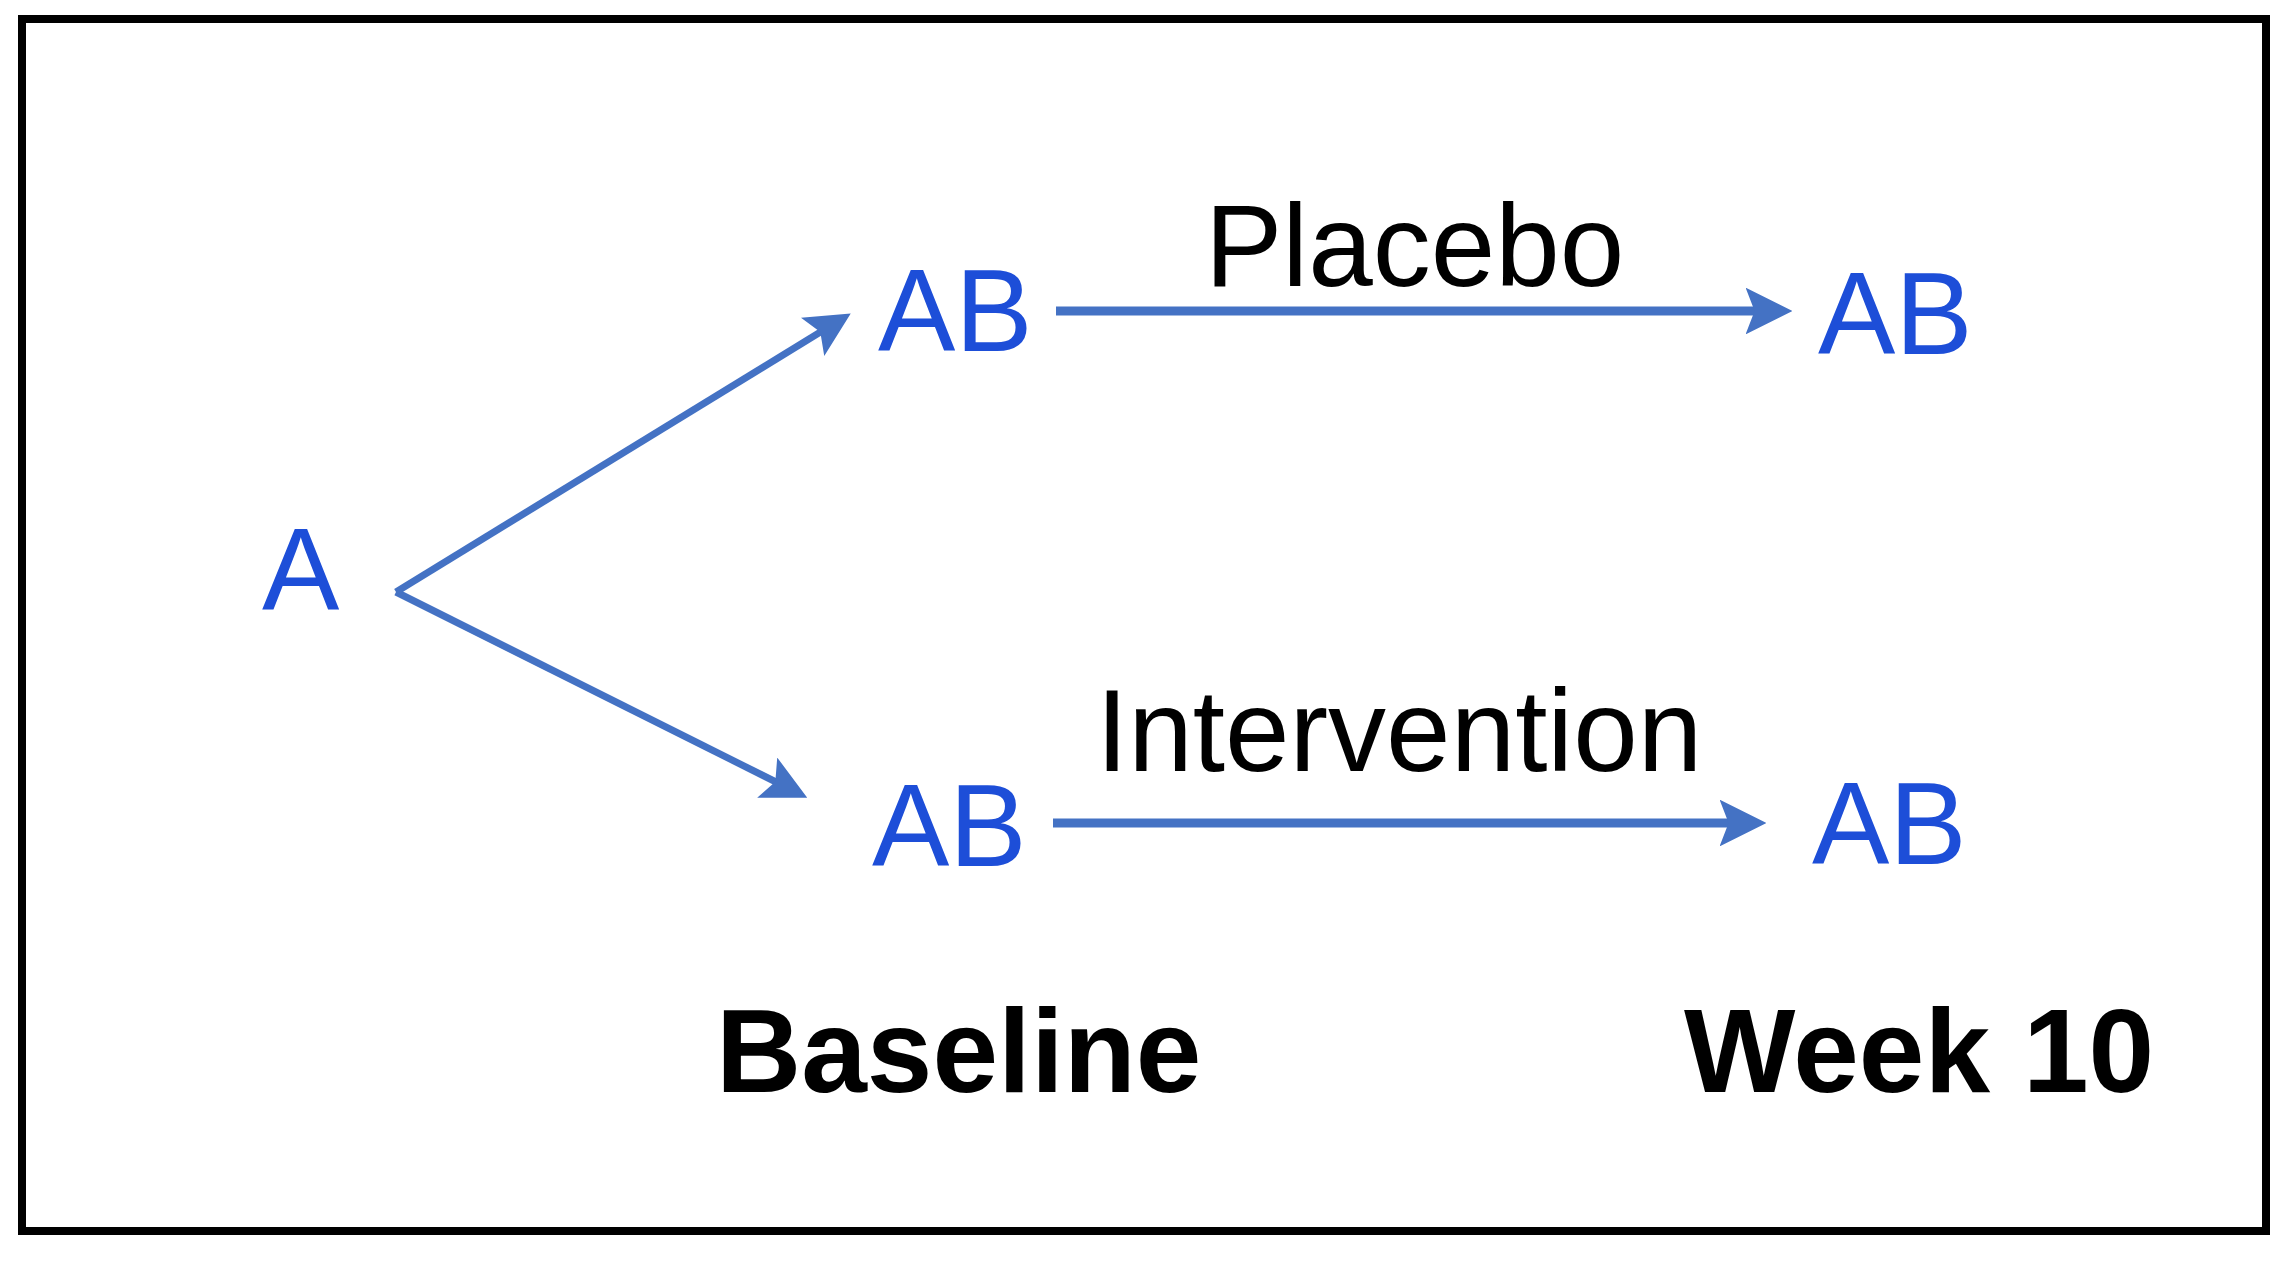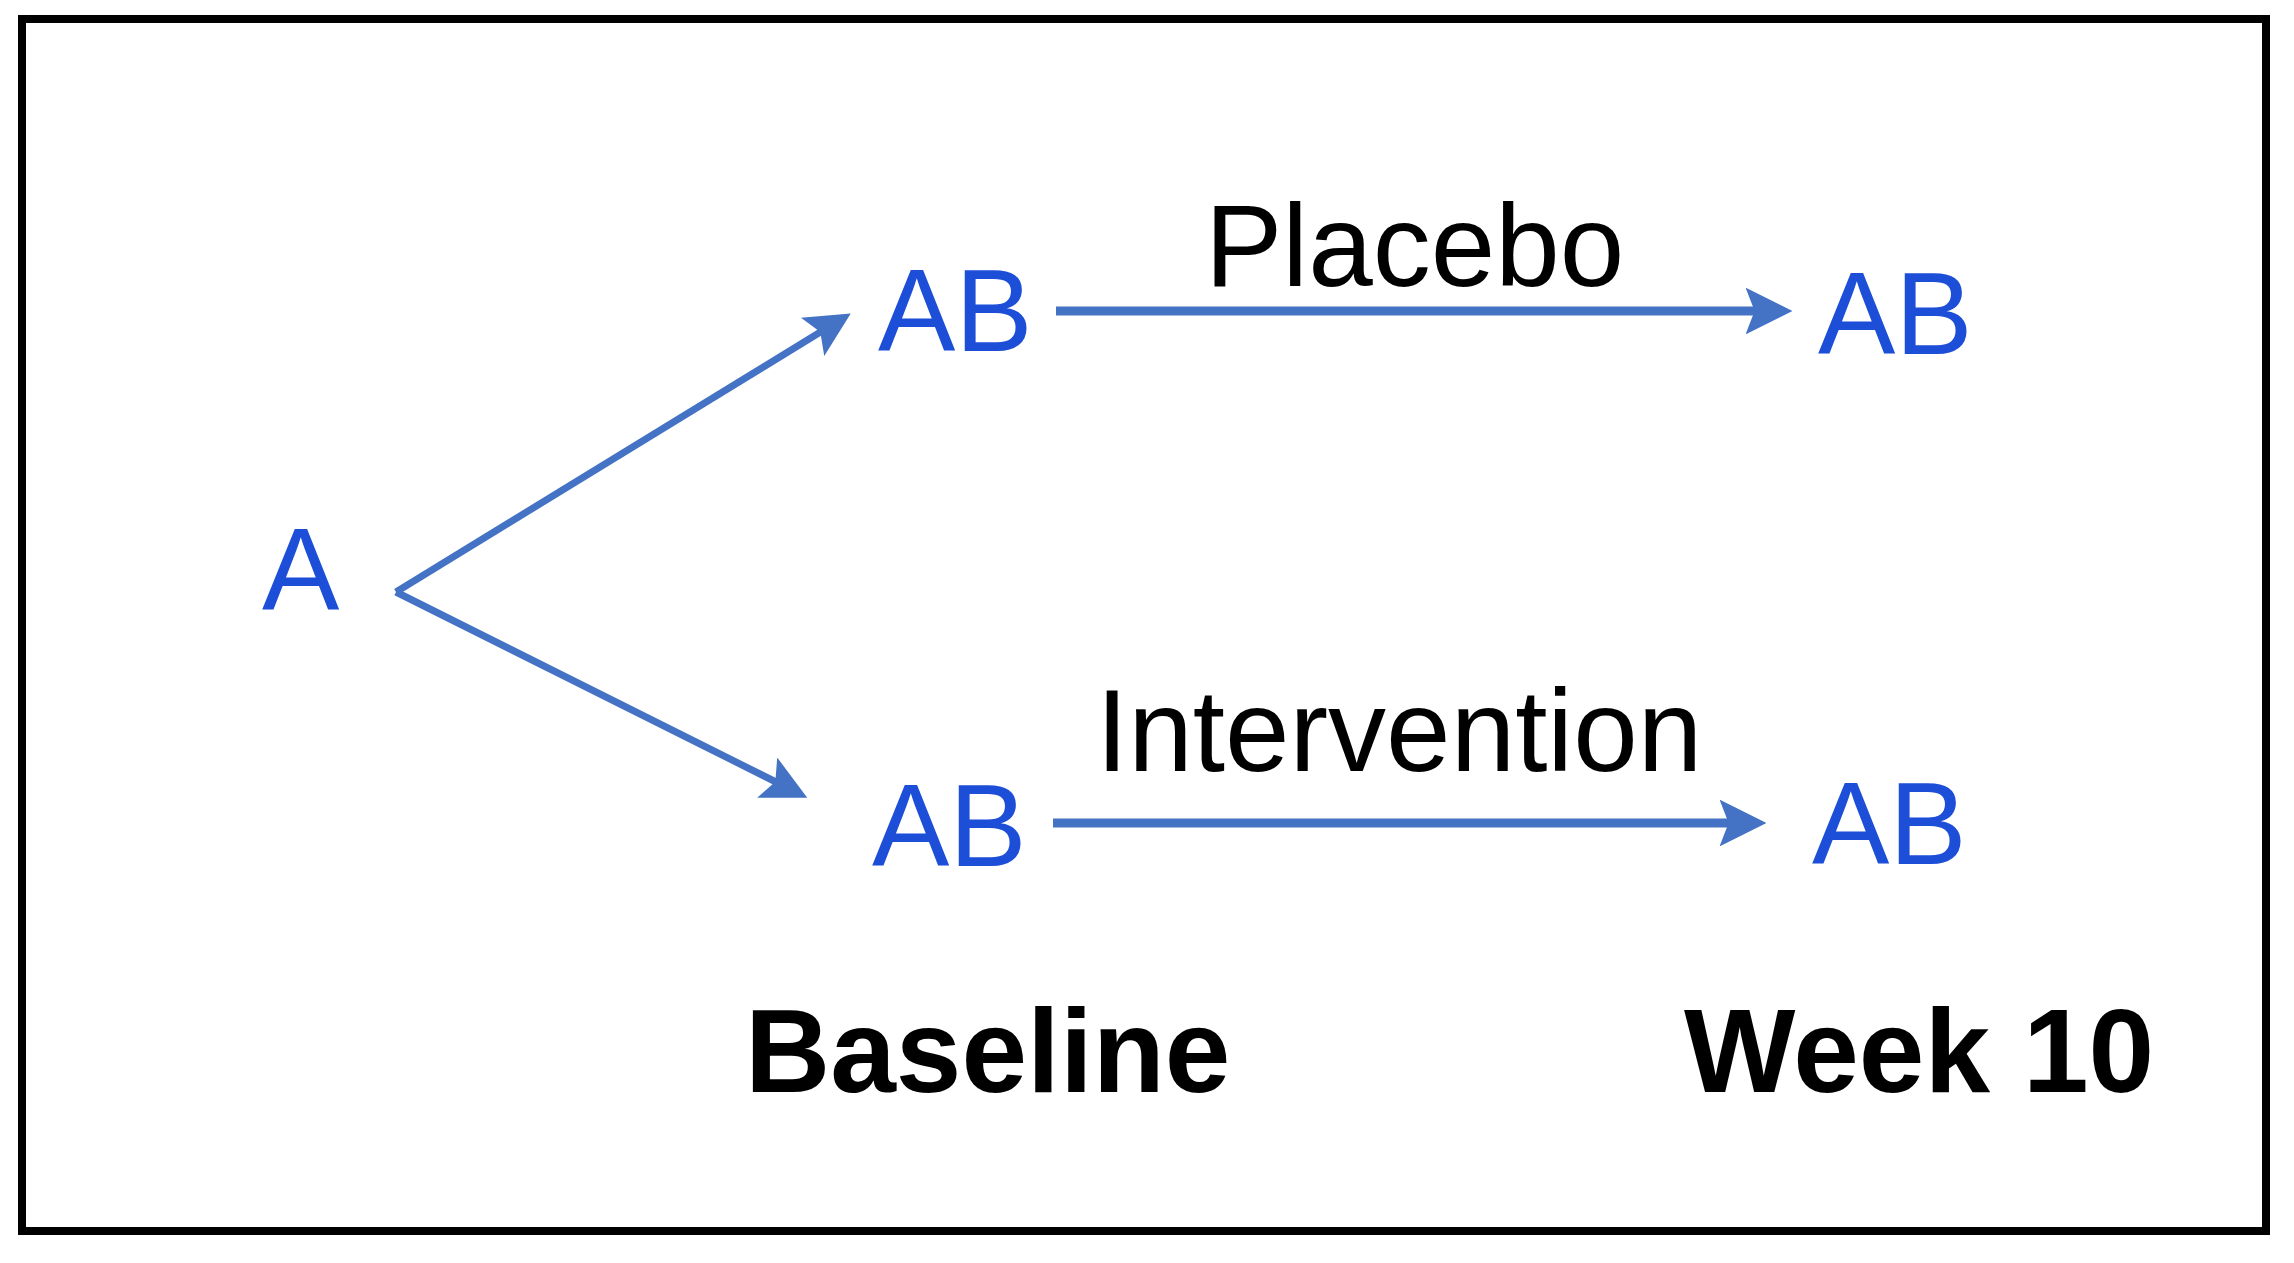--- a/index.html
+++ b/index.html
@@ -93,21 +93,21 @@
     position: absolute;
     color: #000000;
     font-family: "Liberation Sans", sans-serif;
     font-weight: 700;
     white-space: nowrap;
     line-height: 1;
     font-size: 118px;
     top: 992px;
   }
   .tp-screen   { left: 160px; }
-  .tp-baseline { left: 745px; }
+  .tp-baseline { left: 716px; }
   .tp-week12   { left: 1684px; }
 </style>
 </head>
 <body>
 
 <div id="canvas">
 
   <div id="frame"></div>
 
   <svg id="connectors" viewBox="0 0 2294 1263" width="2294" height="1263" xmlns="http://www.w3.org/2000/svg">

